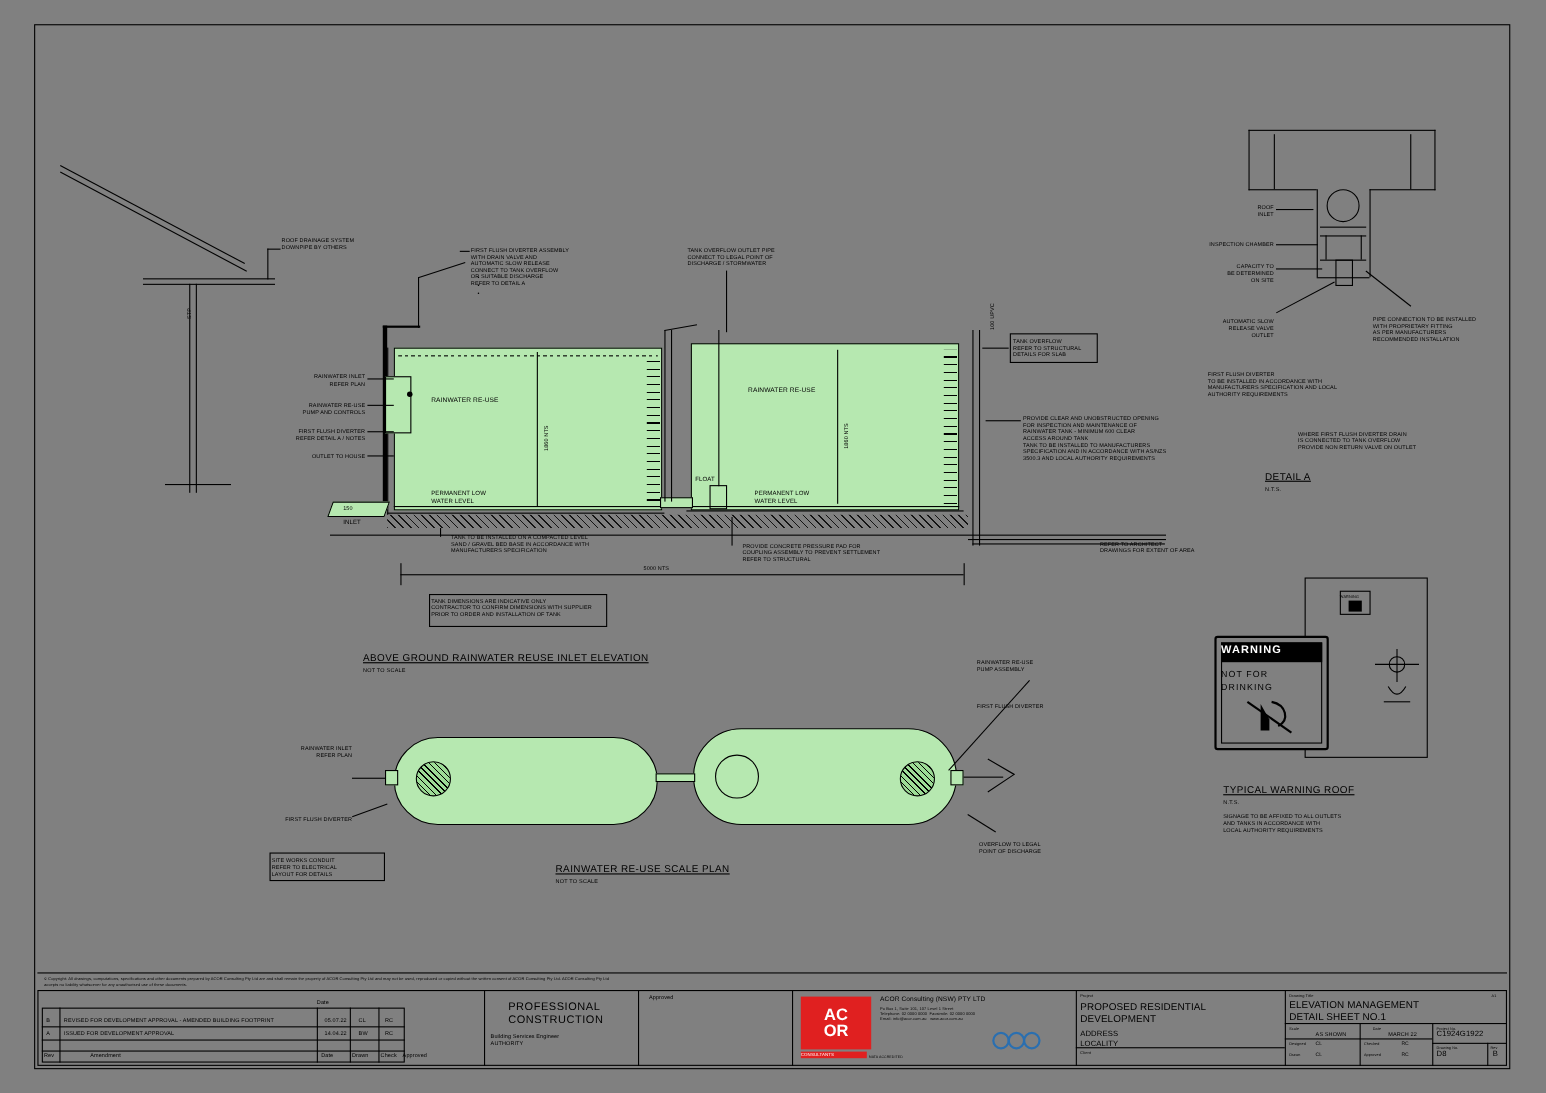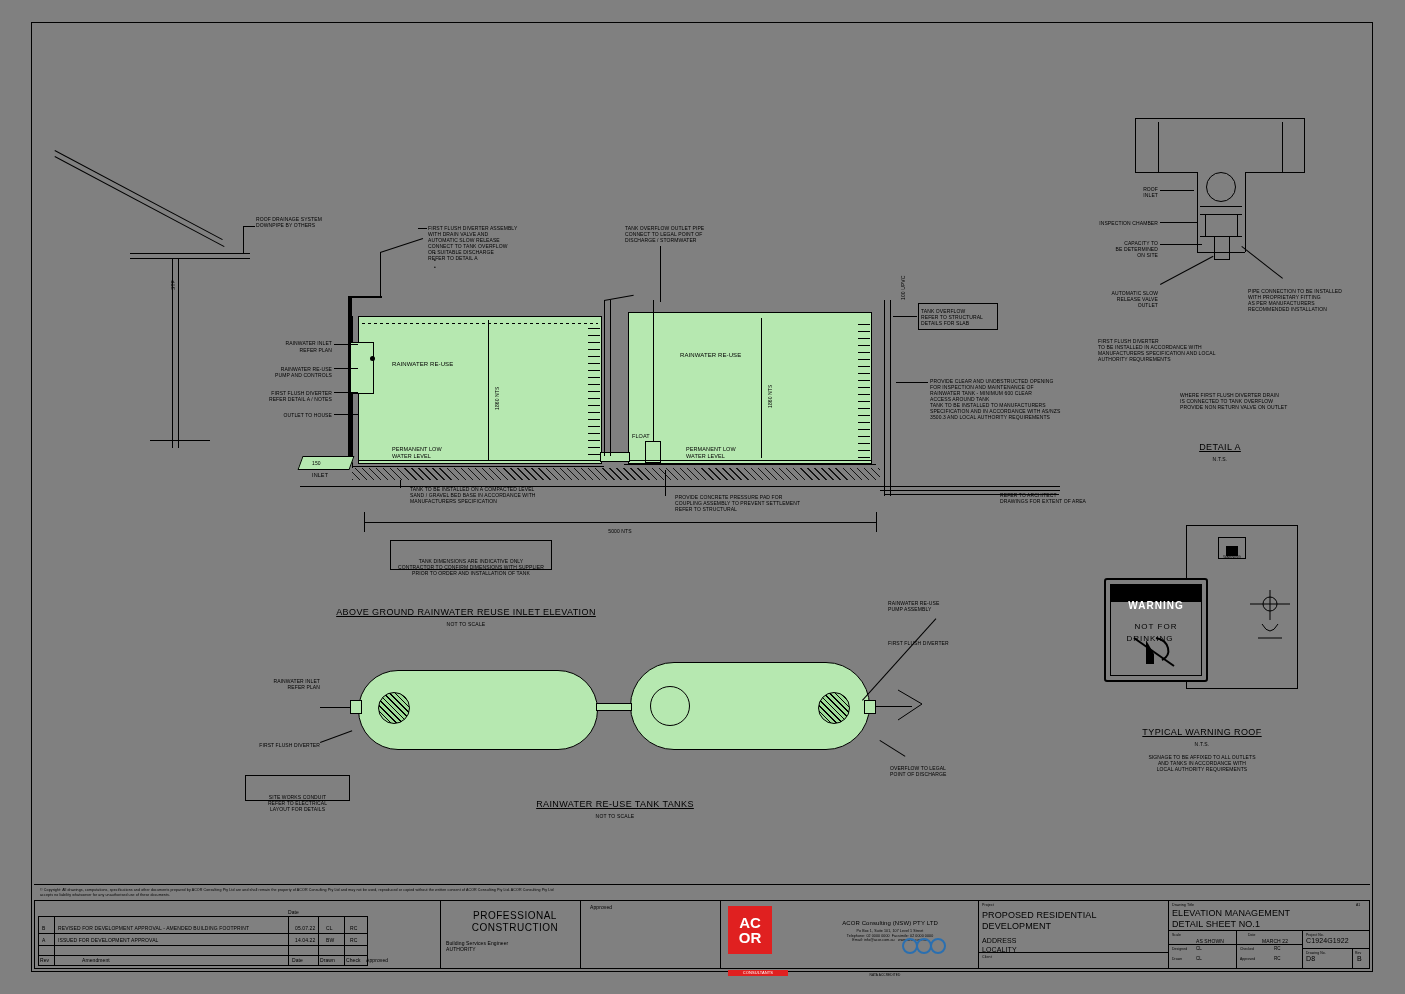--- a/index.html
+++ b/index.html
@@ -1,21 +1,21 @@
 <!DOCTYPE html>
 <html><head>
 <meta charset="utf-8">
 <style>
   html,body{margin:0;padding:0;background:#808080;}
   body{width:1405px;height:994px;font-family:"Liberation Sans",sans-serif;overflow:hidden;}
   #sheet{position:relative;width:1405px;height:994px;background:#808080;}
   .bd{position:absolute;border:1px solid #000;box-sizing:border-box;}
   .ln{position:absolute;background:#000;}
   .tx{position:absolute;color:#000;font-size:5px;line-height:6px;letter-spacing:.1px;white-space:pre;}
-  .tx.c{text-align:center;margin-top:14px;}
+  .tx.c{text-align:left;}
   .tx.r{text-align:right;}
   .tank{position:absolute;background:#b6e8b0;border:1px solid #000;box-sizing:border-box;}
   .grn{background:#b6e8b0;}
   .ttl{font-size:9px;letter-spacing:.4px;text-decoration:underline;}
   .sub{font-size:5px;letter-spacing:.2px;}
   .rot{transform-origin:0 0;}
   .dot{background:repeating-linear-gradient(90deg,#000 0 2px,transparent 2px 5px);}
   .warnbox{position:absolute;border:2px solid #000;background:#808080;border-radius:3px;box-sizing:border-box;}
   .logo{position:absolute;background:#e02020;color:#fff;display:flex;align-items:center;justify-content:center;font-weight:bold;}
 </style>
@@ -188,21 +188,21 @@
   <div class="tx" style="left:888px;top:600px;width:90px;">RAINWATER RE-USE
 PUMP ASSEMBLY</div>
   <div class="tx" style="left:888px;top:640px;width:90px;">FIRST FLUSH DIVERTER</div>
   <div class="tx" style="left:890px;top:765px;width:90px;">OVERFLOW TO LEGAL
 POINT OF DISCHARGE</div>
   <div class="ln" style="left:880px;top:740px;width:30px;height:1px;transform:rotate(32deg);transform-origin:0 0;"></div>
   <svg style="position:absolute;left:898px;top:690px;width:28px;height:36px;overflow:visible;">
     <path d="M0,0 L24,14 L0,30" fill="none" stroke="#000" stroke-width="1"></path>
   </svg>
 
-  <div class="tx c ttl" style="left:505px;top:787px;width:220px;">RAINWATER RE-USE TANK TANKS</div>
+  <div class="tx c ttl" style="left:505px;top:787px;width:220px;">RAINWATER RE-USE SCALE PLAN</div>
   <div class="tx c sub" style="left:505px;top:799px;width:220px;">NOT TO SCALE</div>
 
   <div class="ln" style="left:1135px;top:118px;width:170px;height:1px;"></div>
   <div class="ln" style="left:1135px;top:118px;width:1px;height:55px;"></div>
   <div class="ln" style="left:1304px;top:118px;width:1px;height:55px;"></div>
   <div class="ln" style="left:1158px;top:122px;width:1px;height:50px;"></div>
   <div class="ln" style="left:1282px;top:122px;width:1px;height:50px;"></div>
   <div class="ln" style="left:1135px;top:172px;width:62px;height:1px;"></div>
   <div class="ln" style="left:1245px;top:172px;width:60px;height:1px;"></div>
   <div class="ln" style="left:1197px;top:172px;width:1px;height:80px;"></div>
@@ -301,29 +301,29 @@
   <div class="ln" style="left:318px;top:916px;width:1px;height:50px;"></div>
   <div class="ln" style="left:344px;top:916px;width:1px;height:50px;"></div>
   <div class="tx" style="left:40px;top:957px;">Rev</div>
   <div class="tx" style="left:82px;top:957px;">Amendment</div>
   <div class="tx" style="left:292px;top:957px;">Date</div>
   <div class="tx" style="left:320px;top:957px;">Drawn</div>
   <div class="tx" style="left:346px;top:957px;">Check</div>
   <div class="tx" style="left:366px;top:957px;">Approved</div>
 
   <div class="ln" style="left:440px;top:900px;width:1px;height:69px;"></div>
-  <div class="tx" style="left:450px;top:910px;width:130px;font-size:10px;line-height:12px;letter-spacing:.5px;text-align:center;">PROFESSIONAL
+  <div class="tx" style="left:462px;top:910px;width:130px;font-size:10px;line-height:12px;letter-spacing:.5px;">PROFESSIONAL
 CONSTRUCTION</div>
   <div class="tx" style="left:446px;top:940px;width:130px;">Building Services Engineer
 AUTHORITY</div>
   <div class="ln" style="left:580px;top:900px;width:1px;height:69px;"></div>
   <div class="tx" style="left:590px;top:904px;">Approved</div>
 
   <div class="ln" style="left:720px;top:900px;width:1px;height:69px;"></div>
-  <div class="logo" style="left:728px;top:906px;width:44px;height:48px;font-size:15px;line-height:15px;text-align:center;white-space:pre;">AC
+  <div class="logo" style="left:728px;top:906px;width:64px;height:48px;font-size:15px;line-height:15px;text-align:center;white-space:pre;">AC
 OR</div>
   <div class="tx c" style="left:728px;top:956px;width:60px;font-size:4px;background:#e02020;color:#fff;">CONSULTANTS</div>
 
   <div class="tx c" style="left:800px;top:906px;width:180px;font-size:6px;">ACOR Consulting (NSW) PTY LTD</div>
   <div class="tx c" style="left:800px;top:915px;width:180px;font-size:3.6px;line-height:4.6px;">Po Box 1, Suite 101, 107 Level 1 Street
 Telephone: 02 0000 0000  Facsimile: 02 0000 0000
 Email: info@acor.com.au   www.acor.com.au</div>
   <svg style="position:absolute;left:900px;top:938px;width:60px;height:16px;overflow:visible;">
     <circle cx="10" cy="8" r="7" fill="none" stroke="#2a6fb0" stroke-width="2"></circle>
     <circle cx="24" cy="8" r="7" fill="none" stroke="#2a6fb0" stroke-width="2"></circle>

